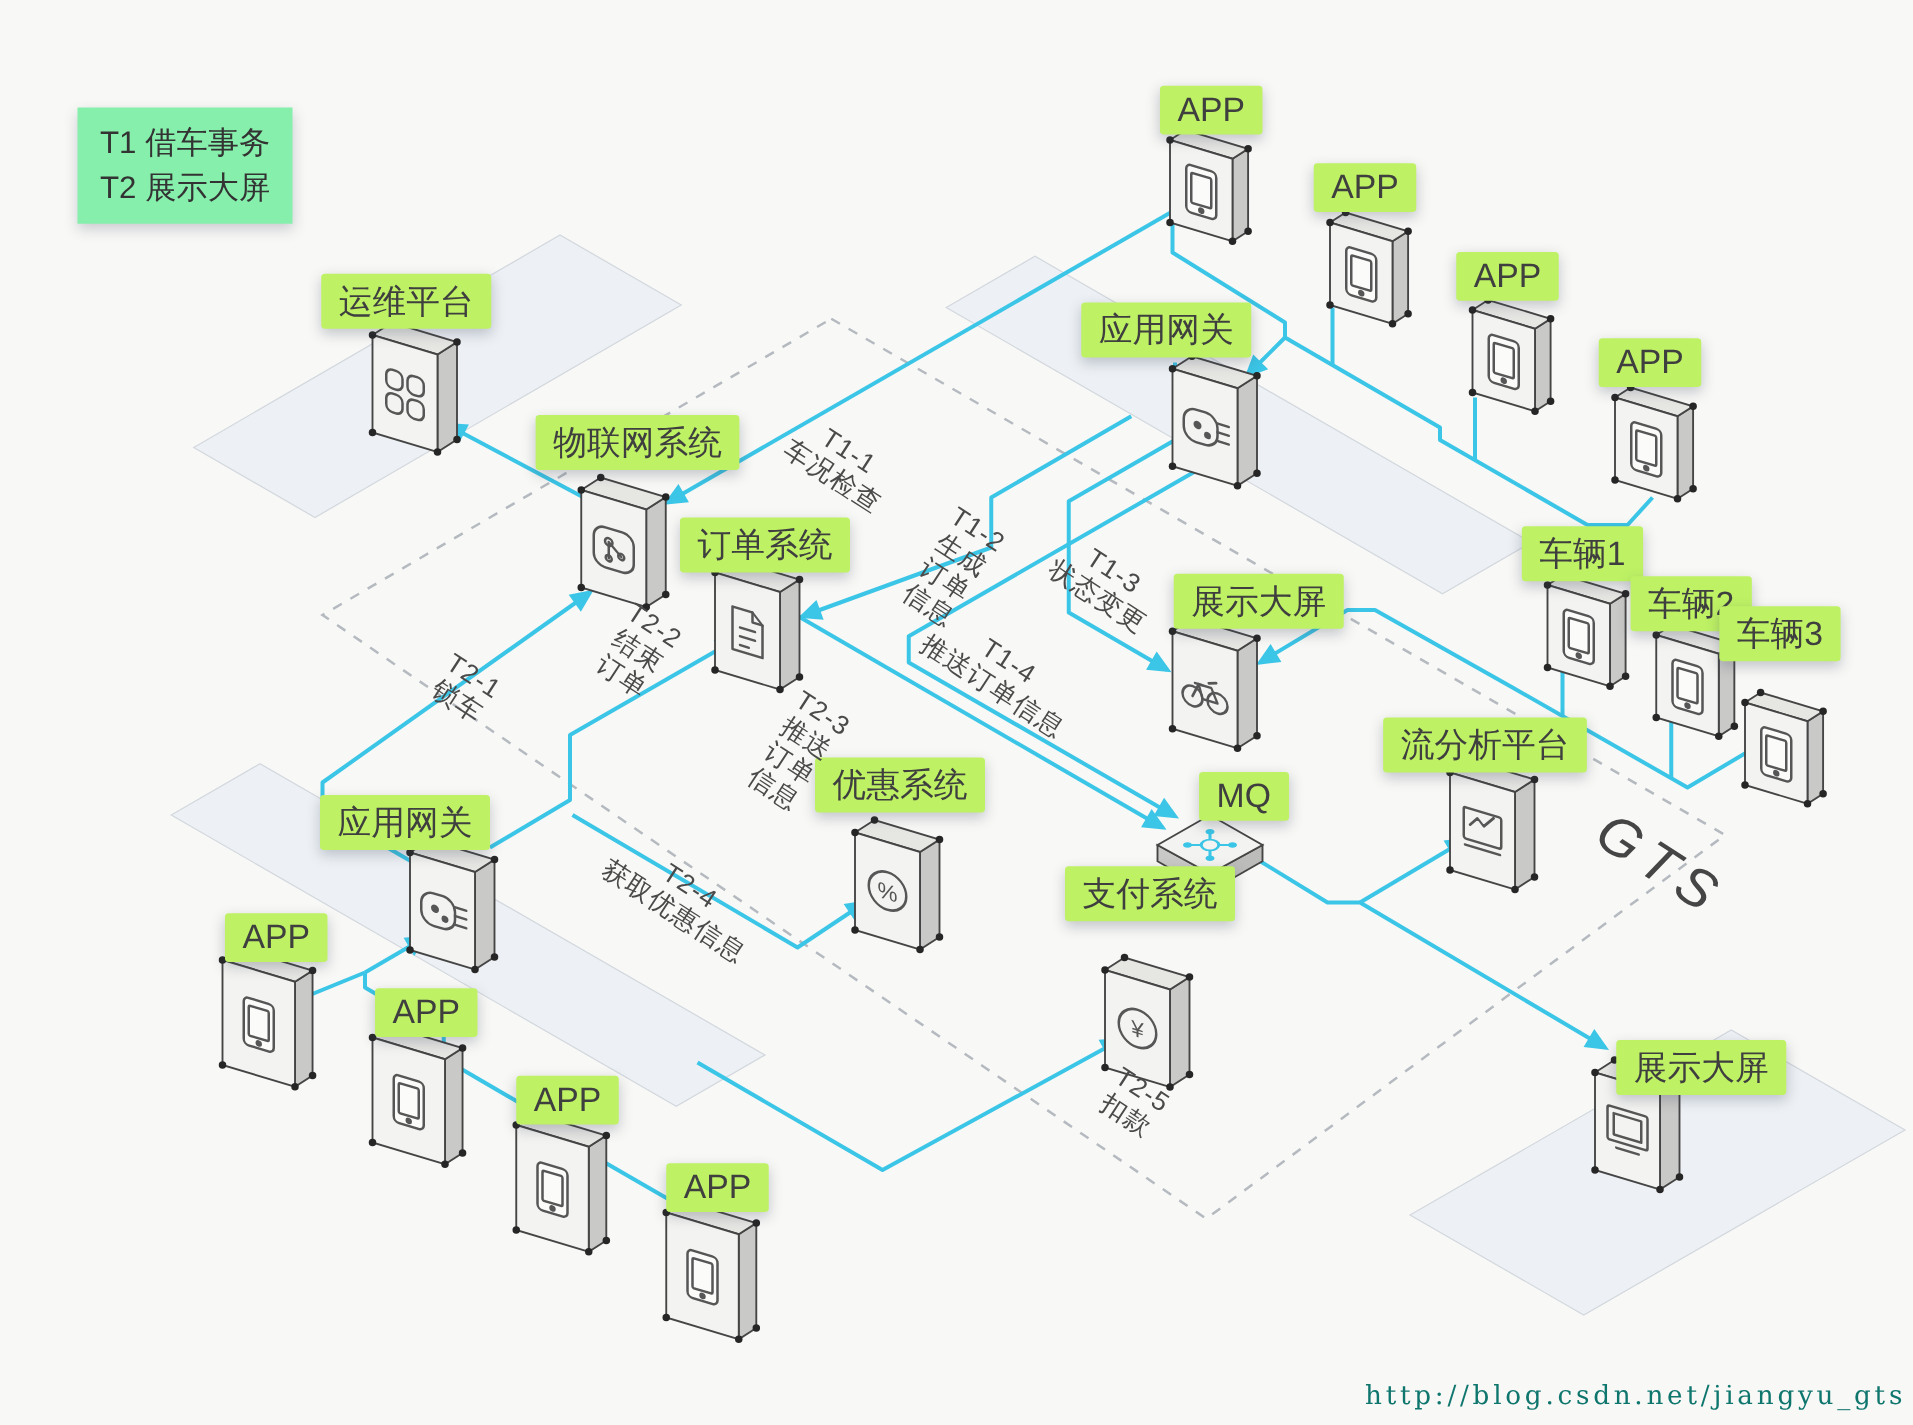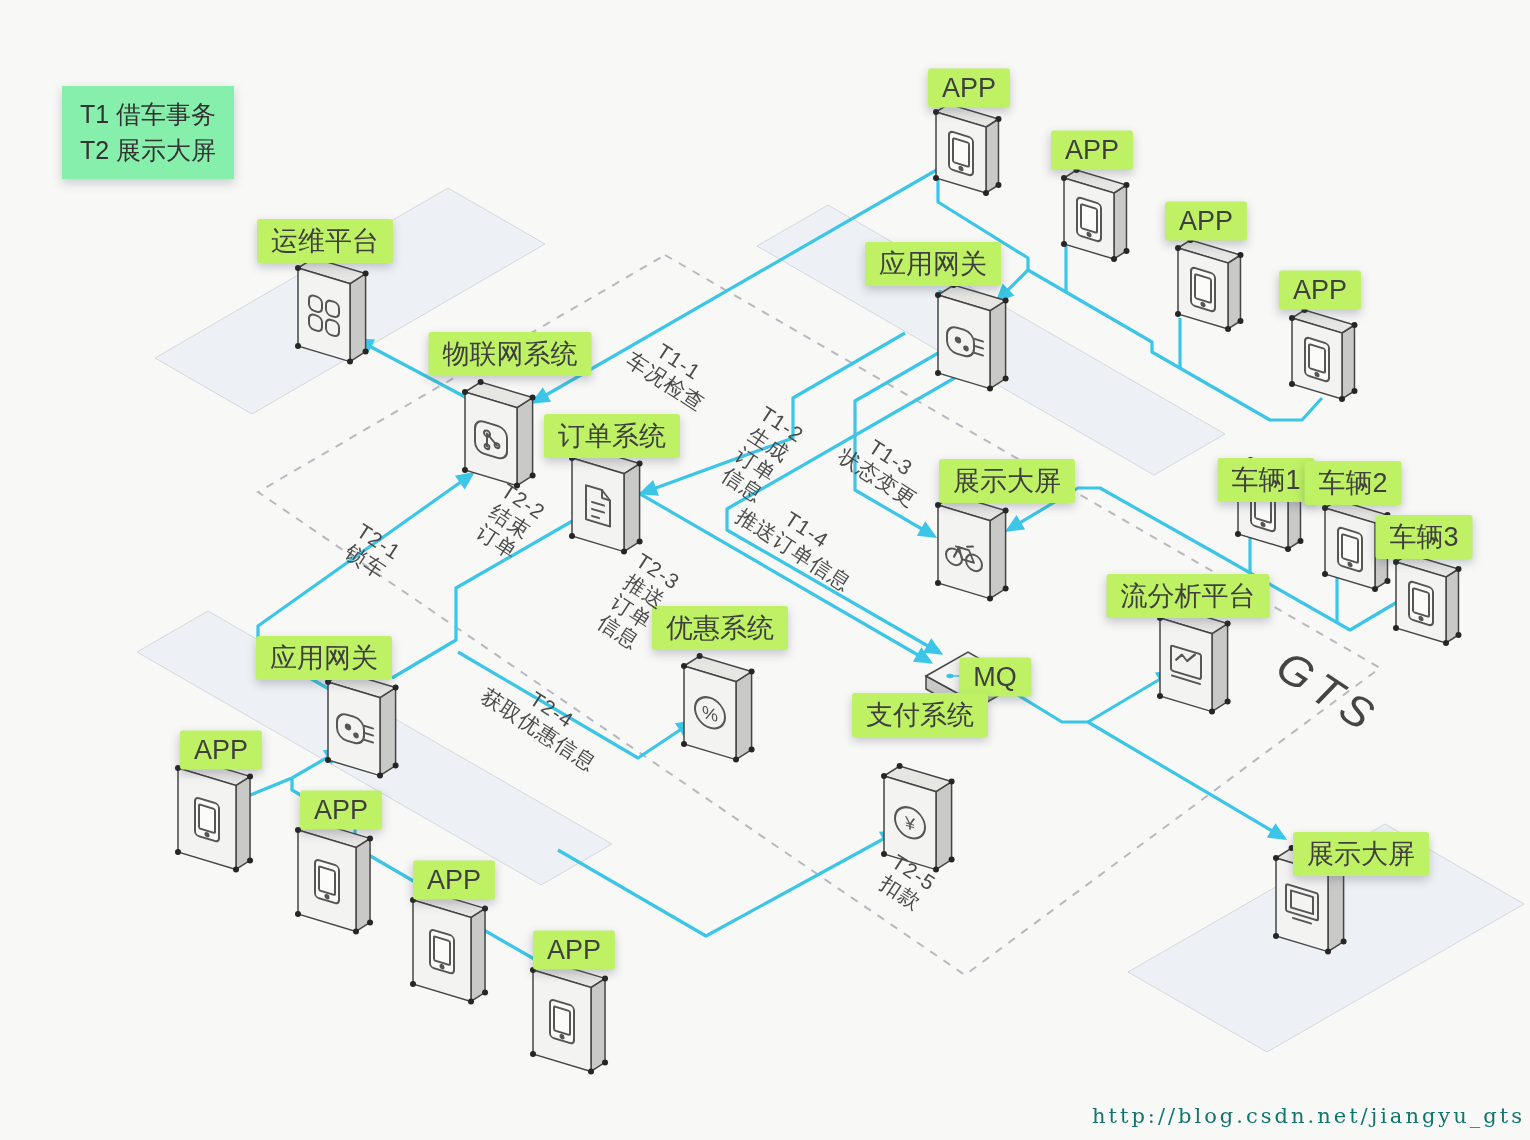--- a/index.html
+++ b/index.html
@@ -461,25 +461,25 @@
     <div class="gts" style="left:1328px;top:692px">GTS</div>
     <div class="watermark">http://blog.csdn.net/jiangyu_gts</div>
   <div class="pill" style="left: 325px; top: 241px;">运维平台</div>
       <div class="pill" style="left: 510px; top: 354px;">物联网系统</div>
       <div class="pill" style="left: 612px; top: 436px;">订单系统</div>
       <div class="pill" style="left: 933px; top: 264px;">应用网关</div>
       <div class="pill" style="left: 969px; top: 88px;">APP</div>
       <div class="pill" style="left: 1092px; top: 150px;">APP</div>
       <div class="pill" style="left: 1206px; top: 221px;">APP</div>
       <div class="pill" style="left: 1320px; top: 290px;">APP</div>
-      <div class="pill" style="left: 1266px; top: 443px; margin-top: 37px;">车辆1</div>
+      <div class="pill" style="left: 1266px; top: 443px;">车辆1</div>
       <div class="pill" style="left: 1353px; top: 483px;">车辆2</div>
-      <div class="pill" style="left: 1424px; top: 537px;">车辆3</div>
+      <div class="pill" style="left: 1424px; top: 507px;">车辆3</div>
       <div class="pill" style="left: 1007px; top: 481px;">展示大屏</div>
-      <div class="pill" style="left: 995px; top: 637px; margin-top: 40px;">MQ</div>
+      <div class="pill" style="left: 995px; top: 637px;">MQ</div>
       <div class="pill" style="left: 1188px; top: 596px;">流分析平台</div>
       <div class="pill" style="left: 720px; top: 628px;">优惠系统</div>
       <div class="pill" style="left: 920px; top: 715px; font-family: Liberation Mono, monospace;">支付系统</div>
       <div class="pill" style="left: 324px; top: 658px;">应用网关</div>
       <div class="pill" style="left: 221px; top: 750px;">APP</div>
       <div class="pill" style="left: 341px; top: 810px;">APP</div>
       <div class="pill" style="left: 454px; top: 880px;">APP</div>
       <div class="pill" style="left: 574px; top: 950px;">APP</div>
       <div class="pill" style="left: 1361px; top: 854px;">展示大屏</div>
       <div class="elabel" style="left: 672px; top: 372px;">

